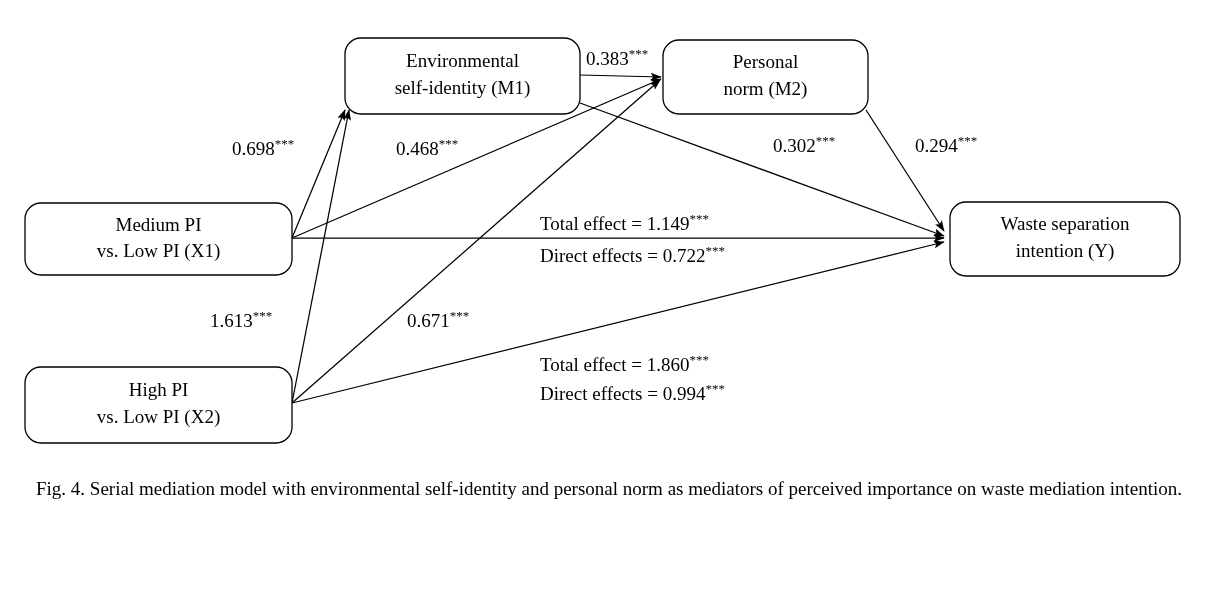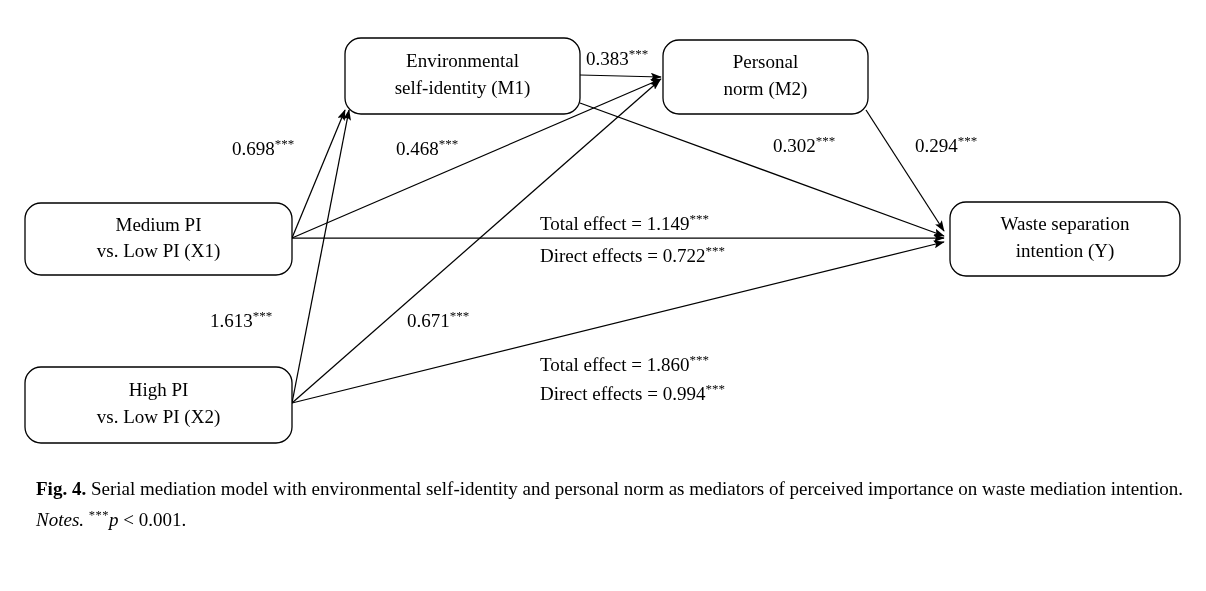--- a/index.html
+++ b/index.html
@@ -58,21 +58,21 @@
     position: absolute;
     left: 36px;
     top: 472px;
     width: 1150px;
     font-family: "Liberation Serif", "DejaVu Serif", serif;
     font-size: 19px;
     line-height: 1.75;
     color: #000000;
   }
   .caption-line { white-space: normal; }
-  .cap-bold { font-weight: bold; text-align: right; }
+  .cap-bold { font-weight: normal; text-align: right; }
   .notes-line { margin-top: 2px; line-height: 1.4; }
   .cap-italic { font-style: italic; }
   sup.stars { font-size: 0.66em; vertical-align: super; letter-spacing: 0.5px; }
 </style>
 </head>
 <body>
 
 <div id="figure-root">
 
   <svg id="diagram" viewBox="0 0 1206 591">
@@ -181,18 +181,15 @@
         <tspan>Direct effects = </tspan><tspan>0.994</tspan><tspan class="coef-star">***</tspan>
       </text>
     </g>
 
   </svg>
 
   <div class="caption-block">
     <div class="caption-line">
       <span class="cap-bold">Fig. 4.</span><span> Serial mediation model with environmental self-identity and personal norm as mediators of perceived importance on waste mediation intention.</span>
     </div>
-    <div class="notes-line">
-      <span class="cap-italic">Notes.</span><span>&nbsp;</span><sup class="stars">***</sup><span class="cap-italic">p</span><span> &lt; 0.001.</span>
-    </div>
   </div>
 
 </div>
 
 </body></html>

